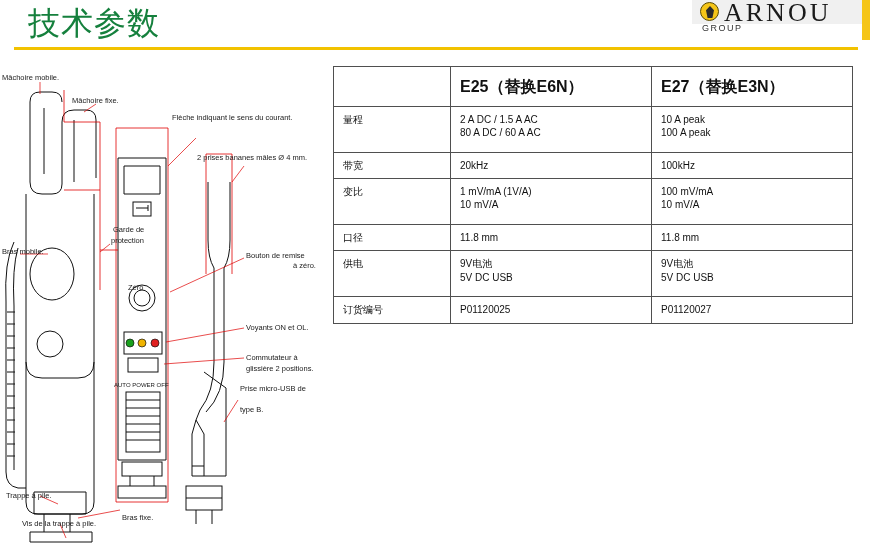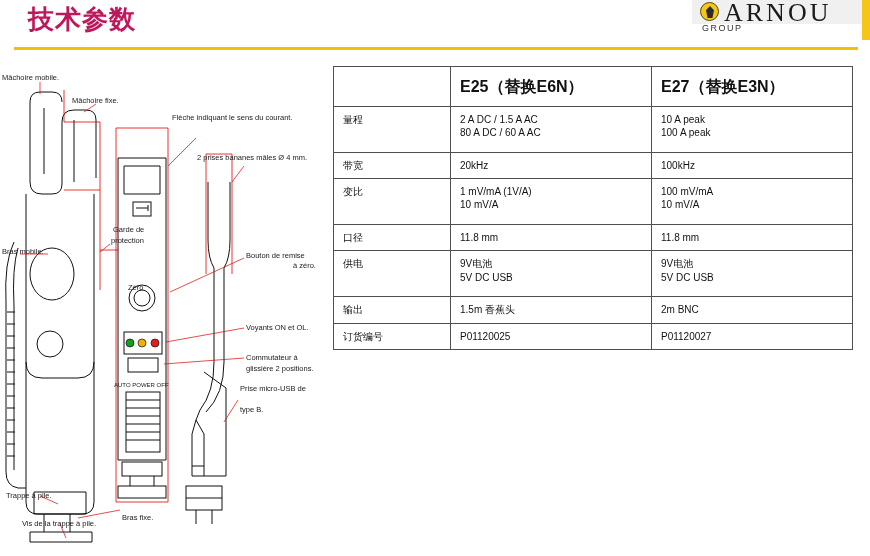--- a/index.html
+++ b/index.html
@@ -14,23 +14,23 @@
     position: relative;
     width: 870px;
     height: 556px;
     background: #ffffff;
   }
   
   .title {
     position: absolute;
     left: 28px;
     top: 2px;
-    font-size: 26px;
-    font-weight: 700;
-    color: #be185d;
+    font-size: 32px;
+    font-weight: 400;
+    color: #15803d;
     letter-spacing: 1px;
   }
   .logo {
     position: absolute;
     right: 0px;
     top: 0px;
     width: 178px;
     height: 40px;
   }
   .logo-bar {
@@ -315,29 +315,20 @@
         <td>
           <span class="cell-line">9V电池</span>
           <span class="cell-line">5V DC USB</span>
         </td>
         <td>
           <span class="cell-line">9V电池</span>
           <span class="cell-line">5V DC USB</span>
         </td>
       </tr>
       <tr>
-        <td class="row-label">输出</td>
-        <td>
-          <span class="cell-line">1.5m 香蕉头</span>
-        </td>
-        <td>
-          <span class="cell-line">2m BNC</span>
-        </td>
-      </tr>
-      <tr>
         <td class="row-label">订货编号</td>
         <td>
           <span class="cell-line">P01120025</span>
         </td>
         <td>
           <span class="cell-line">P01120027</span>
         </td>
       </tr>
     </tbody>
   </table>

